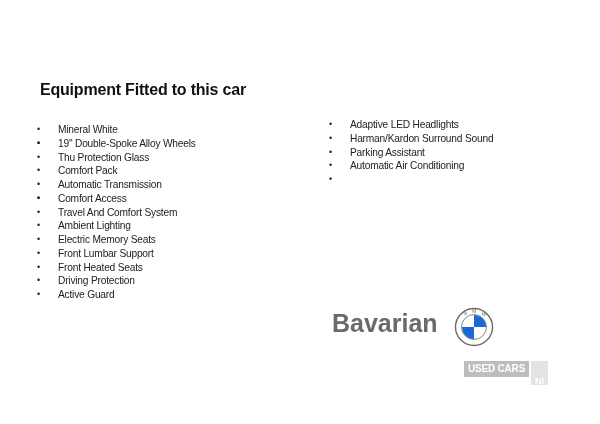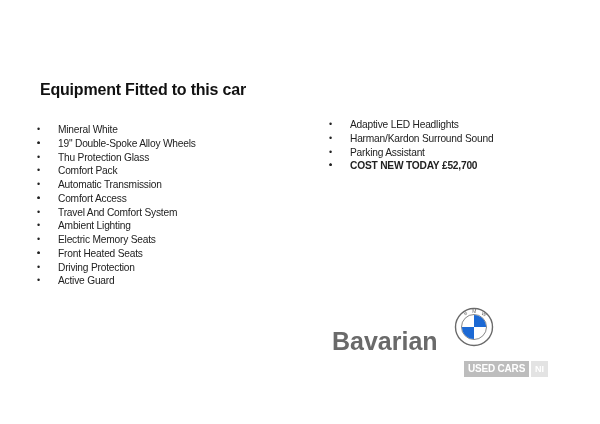--- a/index.html
+++ b/index.html
@@ -5,55 +5,55 @@
   html, body { margin:0; padding:0; }
   body { width:600px; height:424px; background:#ffffff; position:relative; overflow:hidden;
          font-family:"Liberation Sans", sans-serif; color:#1a1a1a; }
   .title { position:absolute; left:40px; top:37px; font-size:16px; font-weight:bold; color:#111; letter-spacing:-0.2px;margin-top:44px; }
   ul.list { list-style:none; margin:0; padding:0; position:absolute; }
   ul.list li { position:relative; font-size:10.2px; line-height:13.75px; padding-left:21px; color:#222; letter-spacing:-0.2px; white-space:nowrap; }
   ul.list li .bullet { position:absolute; left:0; top:0; width:4px; font-size:9px; }
   #list-left { left:37px; top:123px; }
   #list-right { left:329px; top:118px; }
   .bold { font-weight:bold; color:#111; }
-  .brand { position:absolute; left:332px; top:327px; font-size:25px; font-weight:bold; color:#6a6a6a; letter-spacing:0px; }
+  .brand { position:absolute; left:332px; top:309px; font-size:25px; font-weight:bold; color:#6a6a6a; letter-spacing:0px; }
   .bmw { position:absolute; left:454px; top:307px; }
   .used-badge { position:absolute; left:464px; top:361px; height:16px; display:flex; }
   .used-badge .u { background:#bdbdbd; color:#fff; font-size:10px; font-weight:bold; padding:0 4px; line-height:16px; letter-spacing:-0.2px; }
-  .used-badge .n { background:#e3e3e3; color:#fff; font-size:9px; font-weight:bold; padding:0 4px; line-height:16px; margin-left:2px; }
+  .used-badge .n { background:#e3e3e3; color:#fff; font-size:9px; font-weight:bold; padding:12px 4px; line-height:16px; margin-left:2px; }
 </style>
 </head>
 <body>
 
 <div class="title">Equipment Fitted to this car</div>
 
 <ul class="list" id="list-left">
   <li><span class="bullet">•</span><span>Mineral White</span></li>
   <li><span class="bullet">•</span></li>
   <li><span class="bullet">•</span><span>19" Double-Spoke Alloy Wheels</span></li>
   <li><span class="bullet">•</span><span>Thu Protection Glass</span></li>
   <li><span class="bullet">•</span><span>Comfort Pack</span></li>
   <li><span class="bullet">•</span><span>Automatic Transmission</span></li>
   <li><span class="bullet">•</span></li>
   <li><span class="bullet">•</span><span>Comfort Access</span></li>
   <li><span class="bullet">•</span><span>Travel And Comfort System</span></li>
   <li><span class="bullet">•</span><span>Ambient Lighting</span></li>
   <li><span class="bullet">•</span><span>Electric Memory Seats</span></li>
-  <li><span class="bullet">•</span></li>
+  <li><span class="bullet">•</span><span>Front Lumbar Support</span></li>
   <li><span class="bullet">•</span><span>Front Heated Seats</span></li>
   <li><span class="bullet">•</span><span>Driving Protection</span></li>
   <li><span class="bullet">•</span><span>Active Guard</span></li>
 </ul>
 
 <ul class="list" id="list-right">
   <li><span class="bullet">•</span><span>Adaptive LED Headlights</span></li>
   <li><span class="bullet">•</span><span>Harman/Kardon Surround Sound</span></li>
   <li><span class="bullet">•</span><span>Parking Assistant</span></li>
-  <li><span class="bullet">•</span></li>
-  <li class="bold"><span class="bullet">•</span><span>COST NEW TODAY £52,700</span></li>
+  <li><span class="bullet">•</span><span>Automatic Air Conditioning</span></li>
+  <li class="bold"><span class="bullet">•</span></li>
 </ul>
 
 <div class="brand">Bavarian</div>
 
 <svg class="bmw" width="40" height="40" viewBox="0 0 40 40">
   <circle cx="20" cy="20" r="18.5" fill="#fff" stroke="#6a6a6a" stroke-width="1.4"></circle>
   <circle cx="20" cy="20" r="12.5" fill="#fff" stroke="#6a6a6a" stroke-width="0.8"></circle>
   <path d="M20 8 A12 12 0 0 1 32 20 L20 20 Z" fill="#1c69d4"></path>
   <path d="M20 32 A12 12 0 0 1 8 20 L20 20 Z" fill="#1c69d4"></path>
   <text x="11" y="8.5" font-size="5" font-family="Liberation Sans, sans-serif" fill="#6a6a6a" transform="rotate(-35 11 8.5)">B</text>

